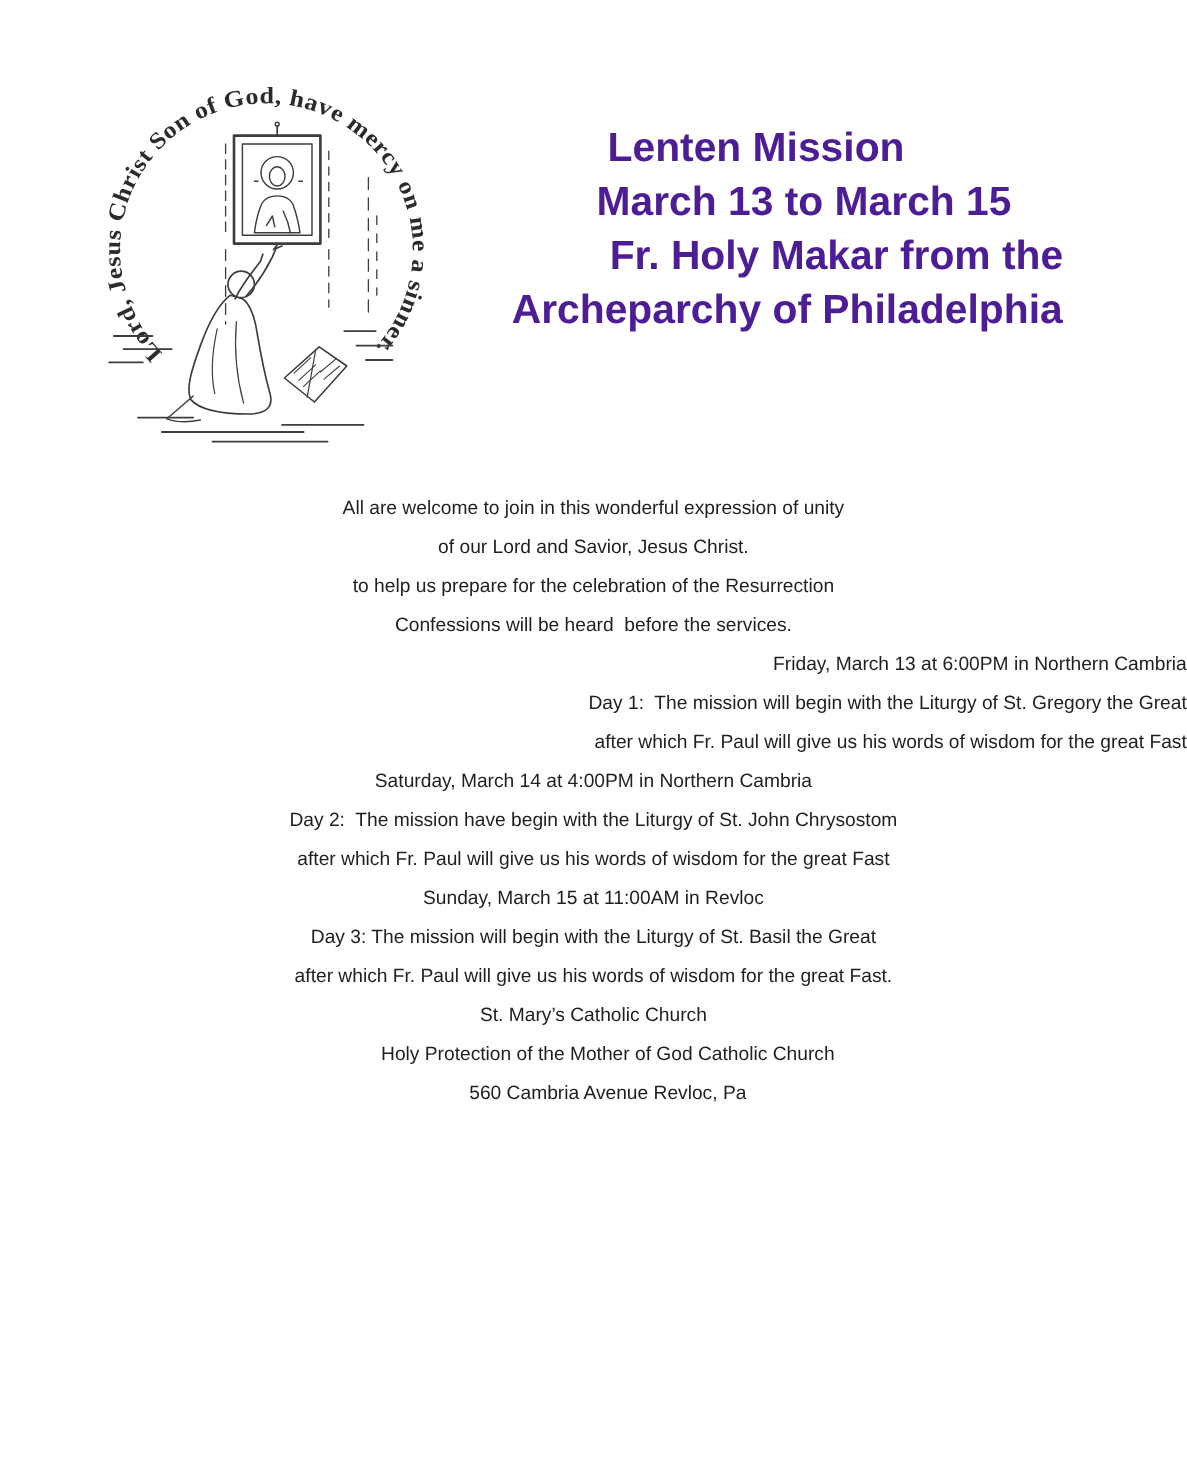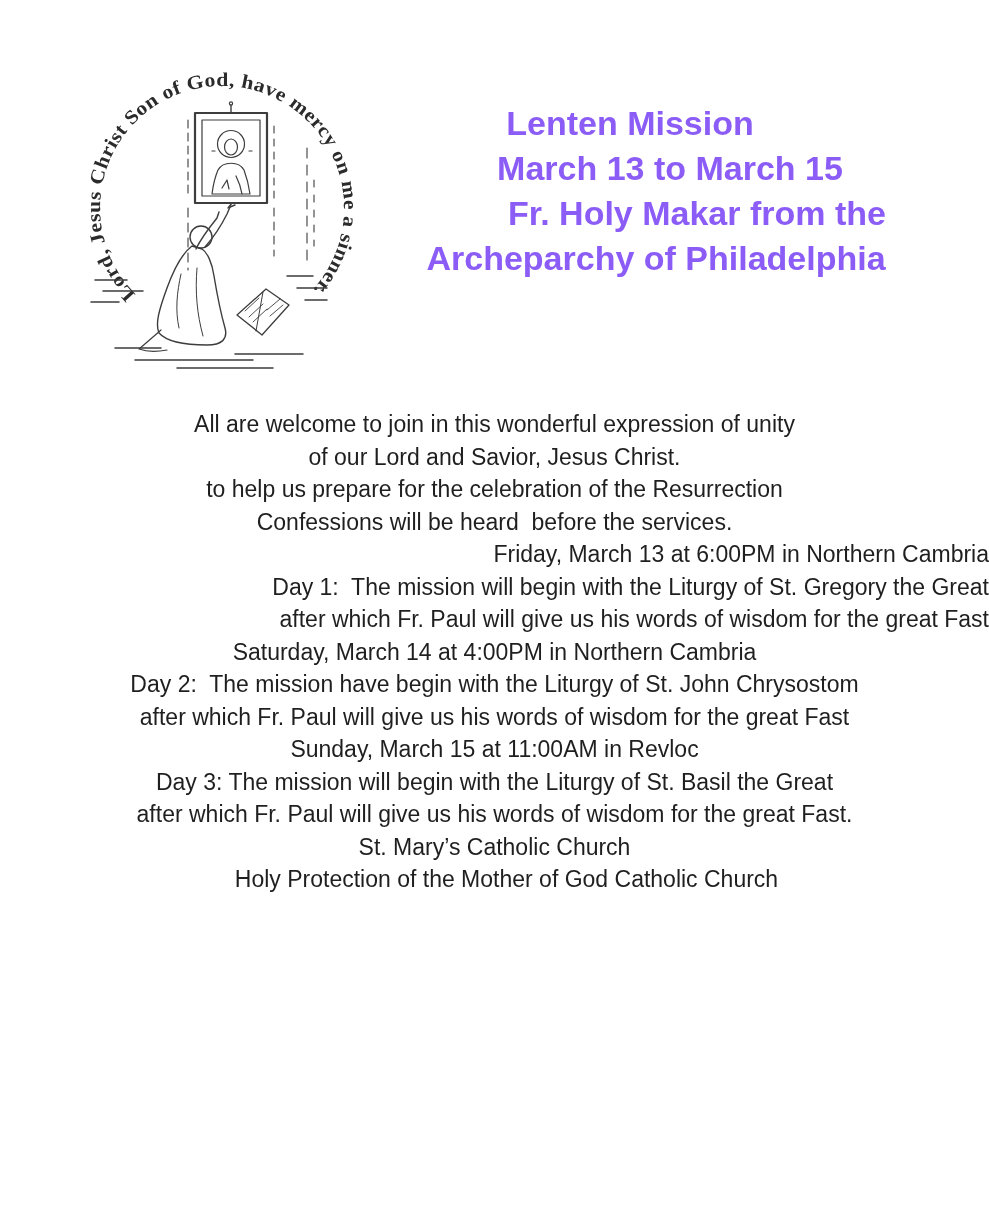--- a/index.html
+++ b/index.html
@@ -25,33 +25,33 @@
   }
   .art { stroke: #3d3d3d; fill: none; stroke-linecap: round; stroke-linejoin: round; }
 
   
   .heading {
     position: absolute; left: 395px; top: 101px; width: 530px;
     text-align: center;
     font-weight: bold;
     font-size: 34px;
     line-height: 45px;
-    color: #8b5cf6;
+    color: #4c1d95;
   }
   .h-line { position: relative; white-space: pre-wrap; }
   .h1 { left: -30px; }
   .h2 { left:  10px; }
   .h3 { left:  37px; }
   .h4 { left:  -4px; }
 
   
   .content {
     position: absolute; left: 0; top: 408px; width: 989px;
     text-align: center;
-    font-size: 23px;
+    font-size: 16px;
     line-height: 32.5px;
     color: #1f1f1f;
   }
   .content p { margin: 0; }
   .line { display: block; white-space: pre-wrap; }
   .intro        { margin: 0 0 35px 0; }
   .confessions  { margin: 0 0 40px 0; }
   .day-0        { margin: 0 0 33px 0; text-align: right; }
   .day-1        { margin: 0 0 33px 0; }
   .day-2        { margin: 0 0 45px 0; }
@@ -160,16 +160,17 @@
       <span class="line">Day 3: The mission will begin with the Liturgy of St. Basil the Great</span>
       <span class="line">after which Fr. Paul will give us his words of wisdom for the great Fast.</span>
     </p>
 
     <p class="loc-0">
       <span class="line">St. Mary’s Catholic Church</span>
     </p>
 
     <p class="loc-1">
       <span class="line">Holy Protection of the Mother of God Catholic Church</span>
+      <span class="line">560 Cambria Avenue Revloc, Pa</span>
     </p>
 
   </div>
 </div>
 
 </body></html>

